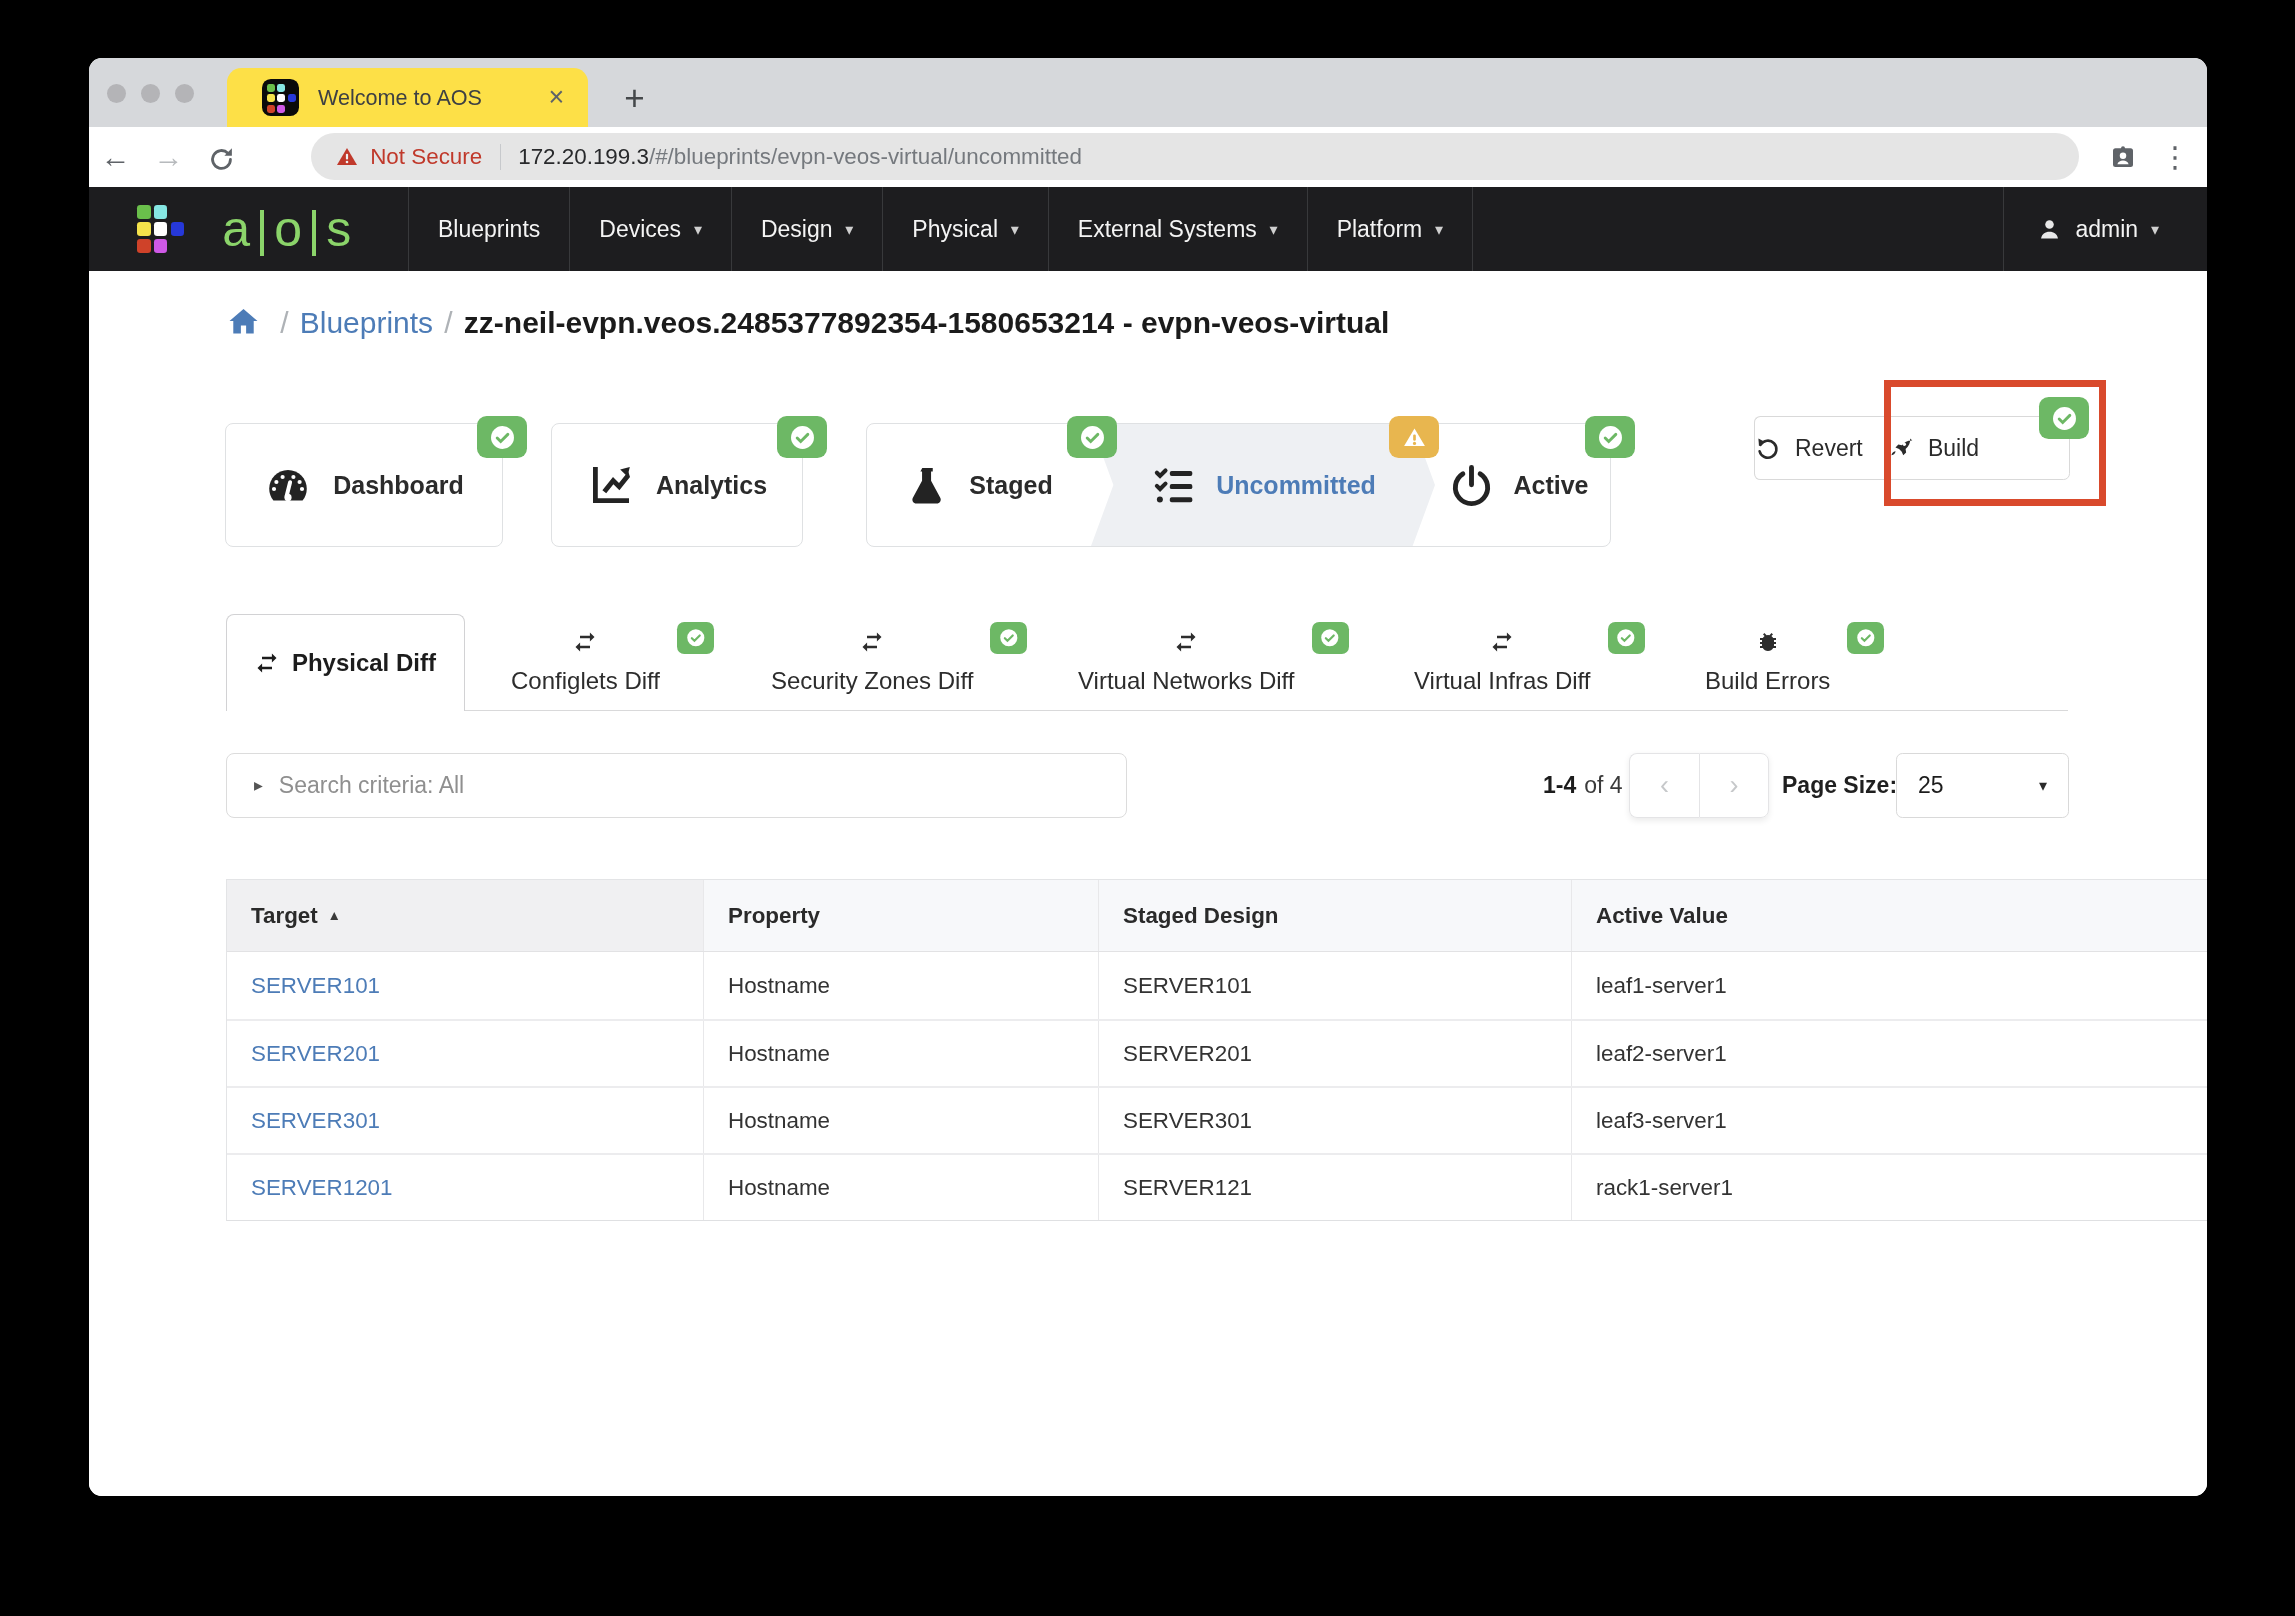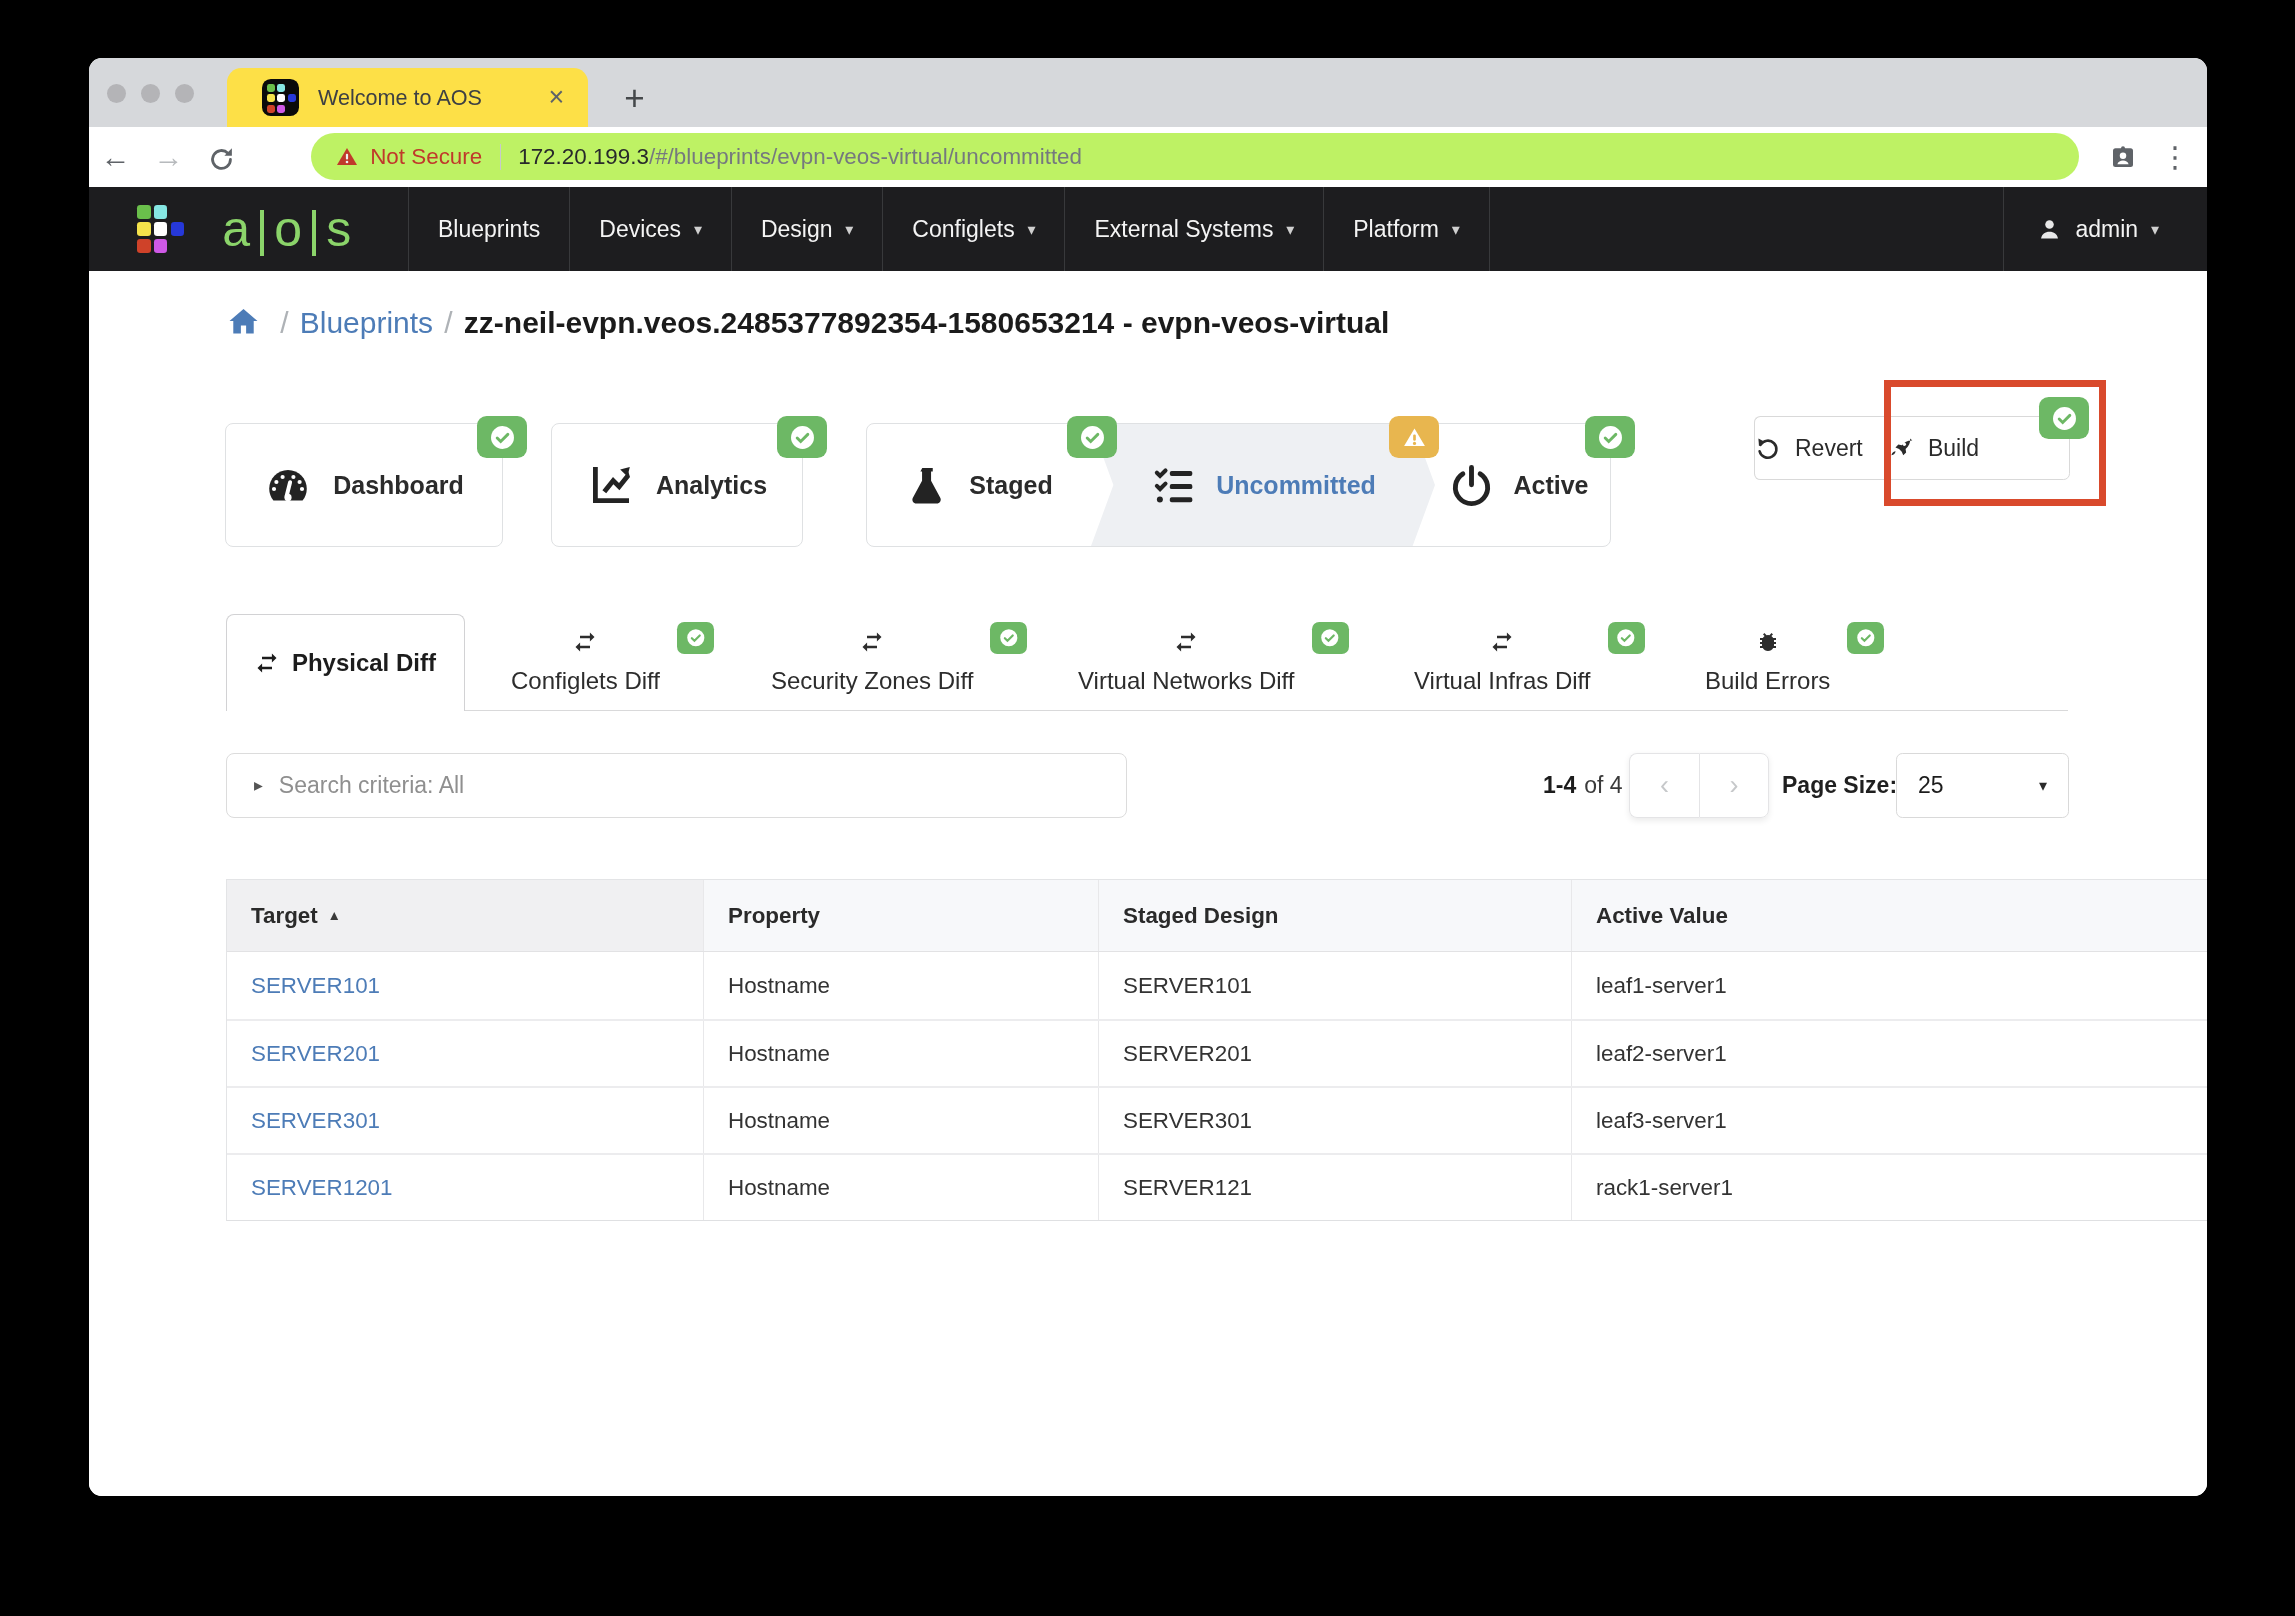--- a/index.html
+++ b/index.html
@@ -20,21 +20,21 @@
   .favicon i{border-radius:2.4px;display:block;}
   .tab-title{font-size:21.6px;color:#3d4043;flex:1;white-space:nowrap;overflow:hidden;}
   .tab-close{font-size:27px;color:#5f6368;padding:0 4.8px;cursor:default;}
   .newtab{position:absolute;left:523px;top:17.6px;width:45px;height:45px;font-size:35px;color:#45484b;display:flex;align-items:center;justify-content:center;}
 
   
   .toolbar{position:relative;height:60px;background:#fff;display:flex;align-items:center;}
   .navbtn{font-size:30px;color:#5f6368;width:53px;text-align:center;}
   .navbtn.fwd{color:#b7babd;}
   .navbtn.reload svg{width:29px;height:29px;vertical-align:middle;}
-  .urlbar{position:absolute;left:222px;top:6.4px;width:1768px;height:47px;background:#bef264;border-radius:24px;display:flex;align-items:center;padding:0 24px;}
+  .urlbar{position:absolute;left:222px;top:6.4px;width:1768px;height:47px;background:#e5e5e5;border-radius:24px;display:flex;align-items:center;padding:0 24px;}
   .urlbar .warn{width:24px;height:24px;margin-right:11.2px;}
   .notsecure{color:#c0392b;font-size:22.4px;margin-right:17.6px;}
   .urldiv{width:0.8px;height:25.6px;background:#c7c9cc;margin-right:17.6px;}
   .urlhost{color:#28292b;font-size:22.4px;}
   .urlpath{color:#75797e;font-size:22.4px;}
   .tb-right{position:absolute;right:17.6px;top:0;height:60px;display:flex;align-items:center;gap:22.4px;}
   .tb-right svg{width:30px;height:30px;}
   .kebab{font-size:29px;color:#5f6368;line-height:1;}
 
   
@@ -292,21 +292,21 @@
         </div>
       <div class="mi">
           <span>Devices</span>
           <span class="caret">▾</span>
         </div>
       <div class="mi">
           <span>Design</span>
           <span class="caret">▾</span>
         </div>
       <div class="mi">
-          <span>Configlets</span>
+          <span>Physical</span>
           <span class="caret">▾</span>
         </div>
       <div class="mi">
           <span>External Systems</span>
           <span class="caret">▾</span>
         </div>
       <div class="mi">
           <span>Platform</span>
           <span class="caret">▾</span>
         </div>

